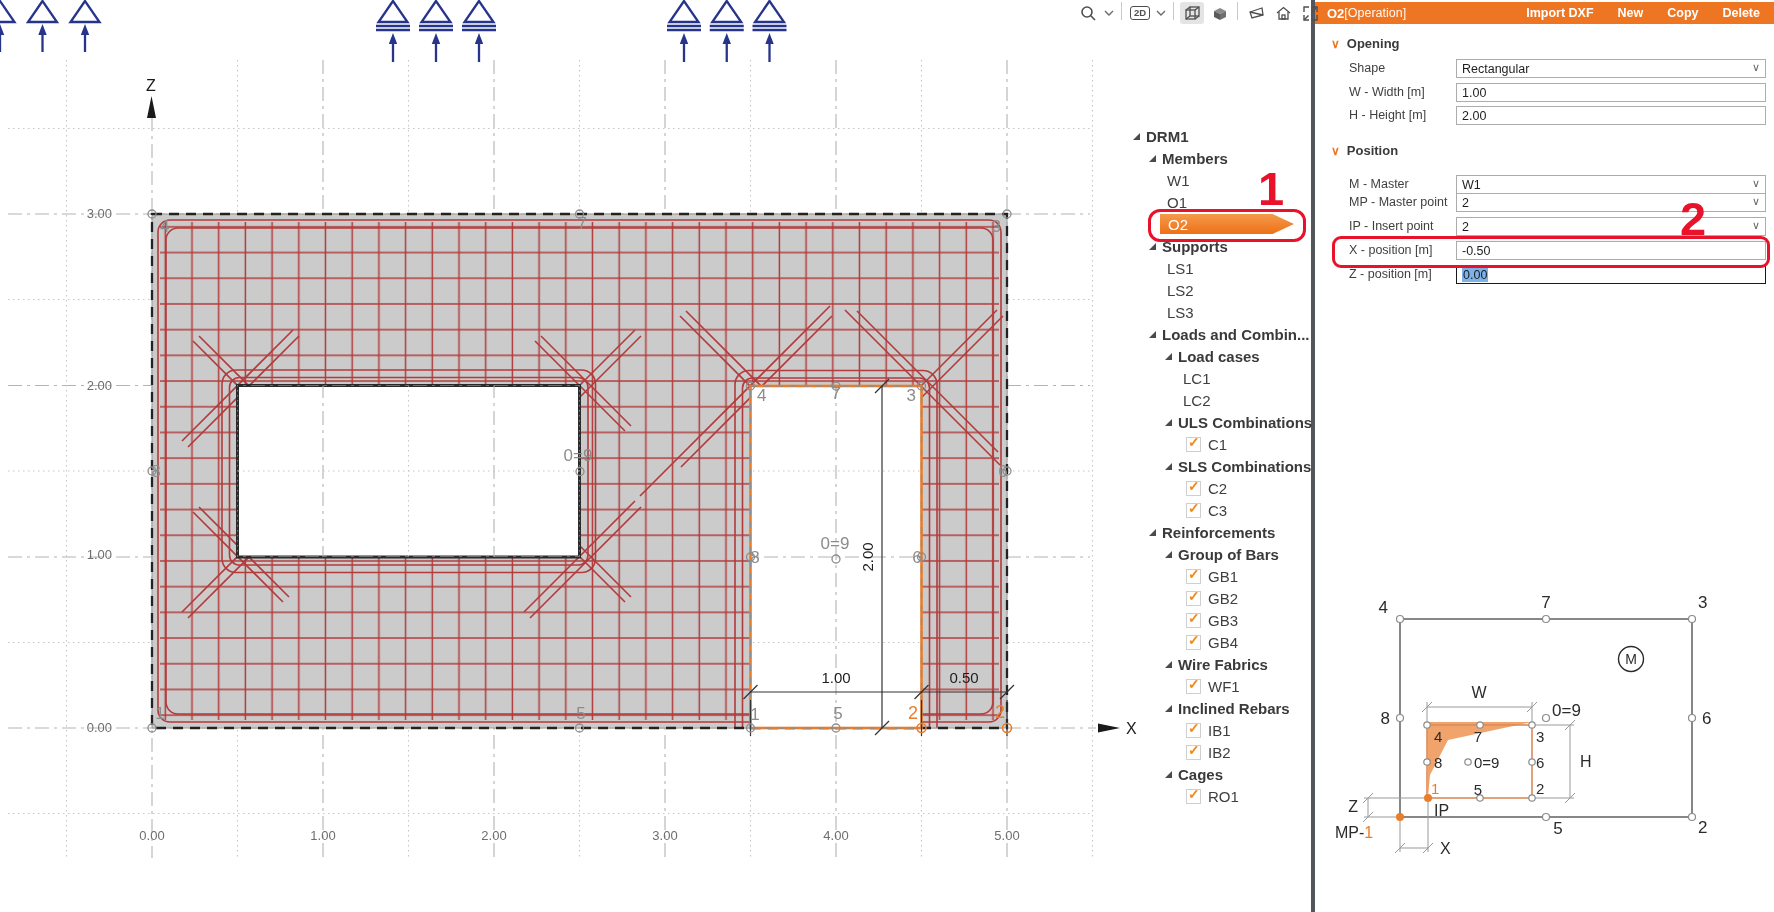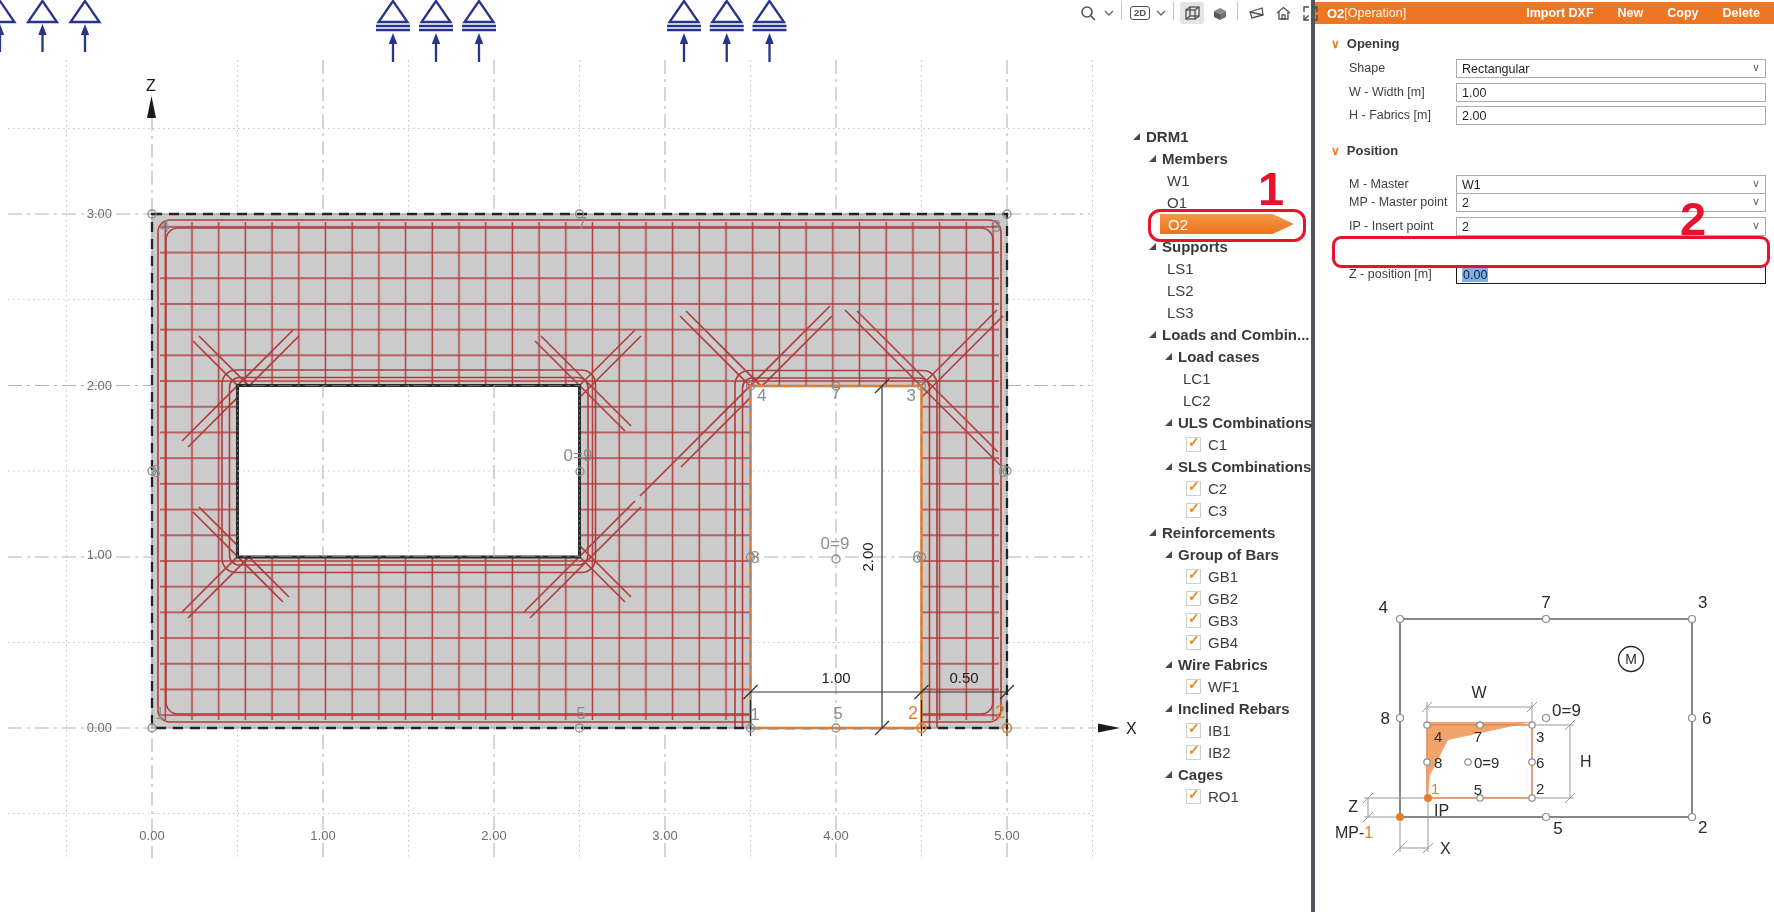--- a/index.html
+++ b/index.html
@@ -456,21 +456,21 @@
           <span class="dd">∨</span>
         </span>
     </div>
     <div class="prow" style="top:83px">
       <span class="plabel">W - Width [m]</span>
       <span class="pfield">
           <span>1.00</span>
         </span>
     </div>
     <div class="prow" style="top:106px">
-      <span class="plabel">H - Fabrics [m]</span>
+      <span class="plabel">H - Height [m]</span>
       <span class="pfield">
           <span>2.00</span>
         </span>
     </div>
 
     <div class="sechdr" style="top:143px">
       <span class="chev">∨</span>
       <span>Position</span>
     </div>
     <div class="prow" style="top:175px">
@@ -485,20 +485,26 @@
       <span class="pfield">
           <span>2</span>
           <span class="dd">∨</span>
         </span>
     </div>
     <div class="prow" style="top:217px">
       <span class="plabel">IP - Insert point</span>
       <span class="pfield">
           <span>2</span>
           <span class="dd">∨</span>
+        </span>
+    </div>
+    <div class="prow" style="top:241px">
+      <span class="plabel">X - position [m]</span>
+      <span class="pfield">
+          <span>-0.50</span>
         </span>
     </div>
     <div class="prow" style="top:265px">
       <span class="plabel">Z - position [m]</span>
       <span class="pfield focus">
           <span class="selblue">0.00</span>
         </span>
     </div>
   </div>
 

